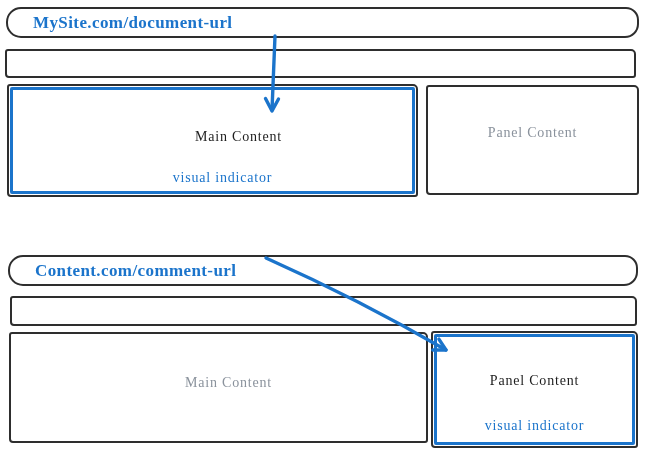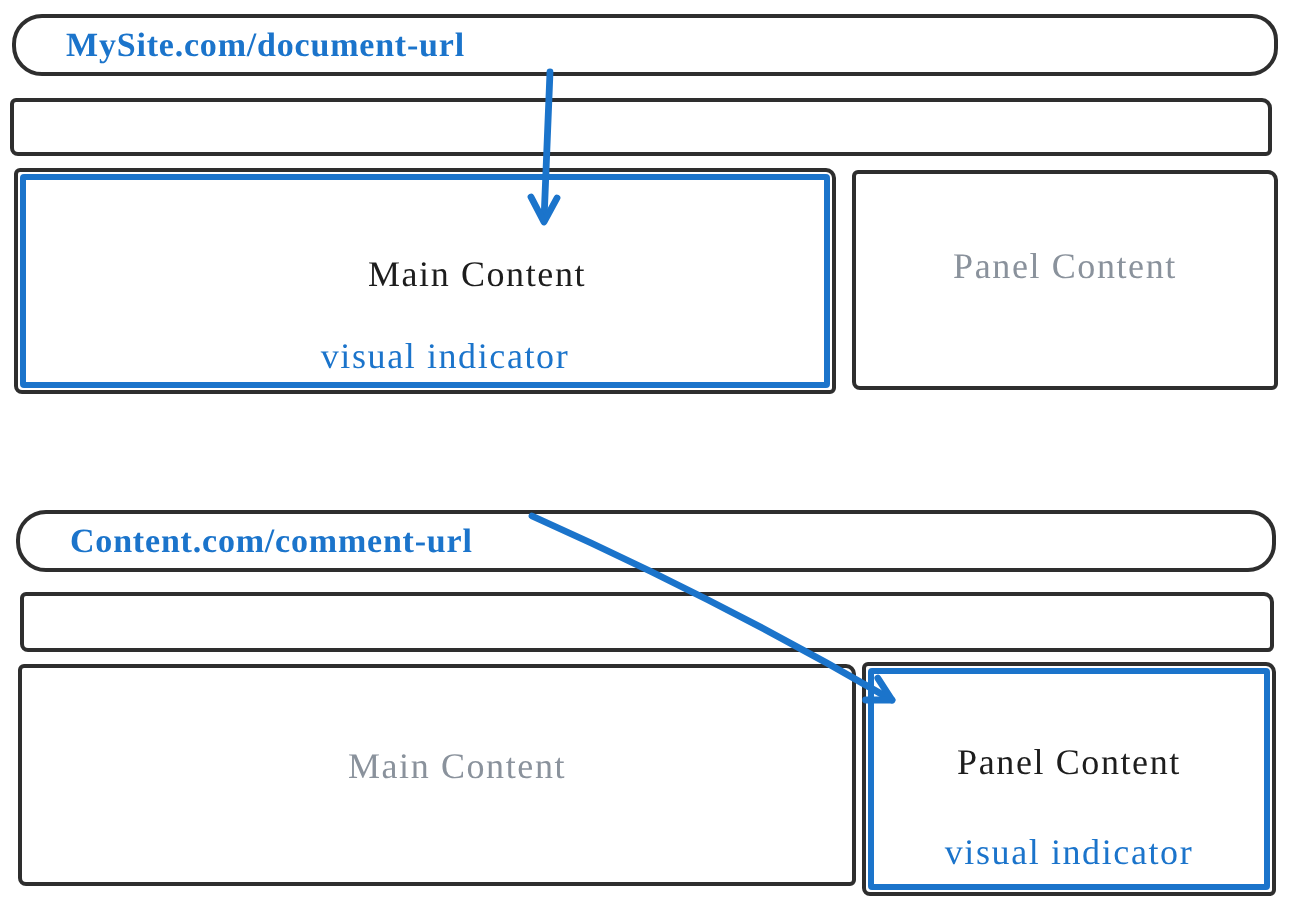--- a/index.html
+++ b/index.html
@@ -41,21 +41,21 @@
     inset: 1px;
     border: 3px solid var(--accent-blue, #1b74cb);
     border-radius: 2px;
     pointer-events: none;
   }
   .box-label {
     position: absolute;
     left: 0;
     width: 100%;
     text-align: center;
-    font-size: 18px;
+    font-size: 14px;
     letter-spacing: 0.8px;
     line-height: 22px;
     white-space: nowrap;
   }
   .label-dark  { color: #1d1d1d; }
   .label-gray  { color: var(--muted-gray, #8a929c); }
   .label-blue  { color: var(--accent-blue, #1b74cb); }
 
   
   .d1-url    { left: 6px;   top: 7px;   width: 633px; height: 31px; }

